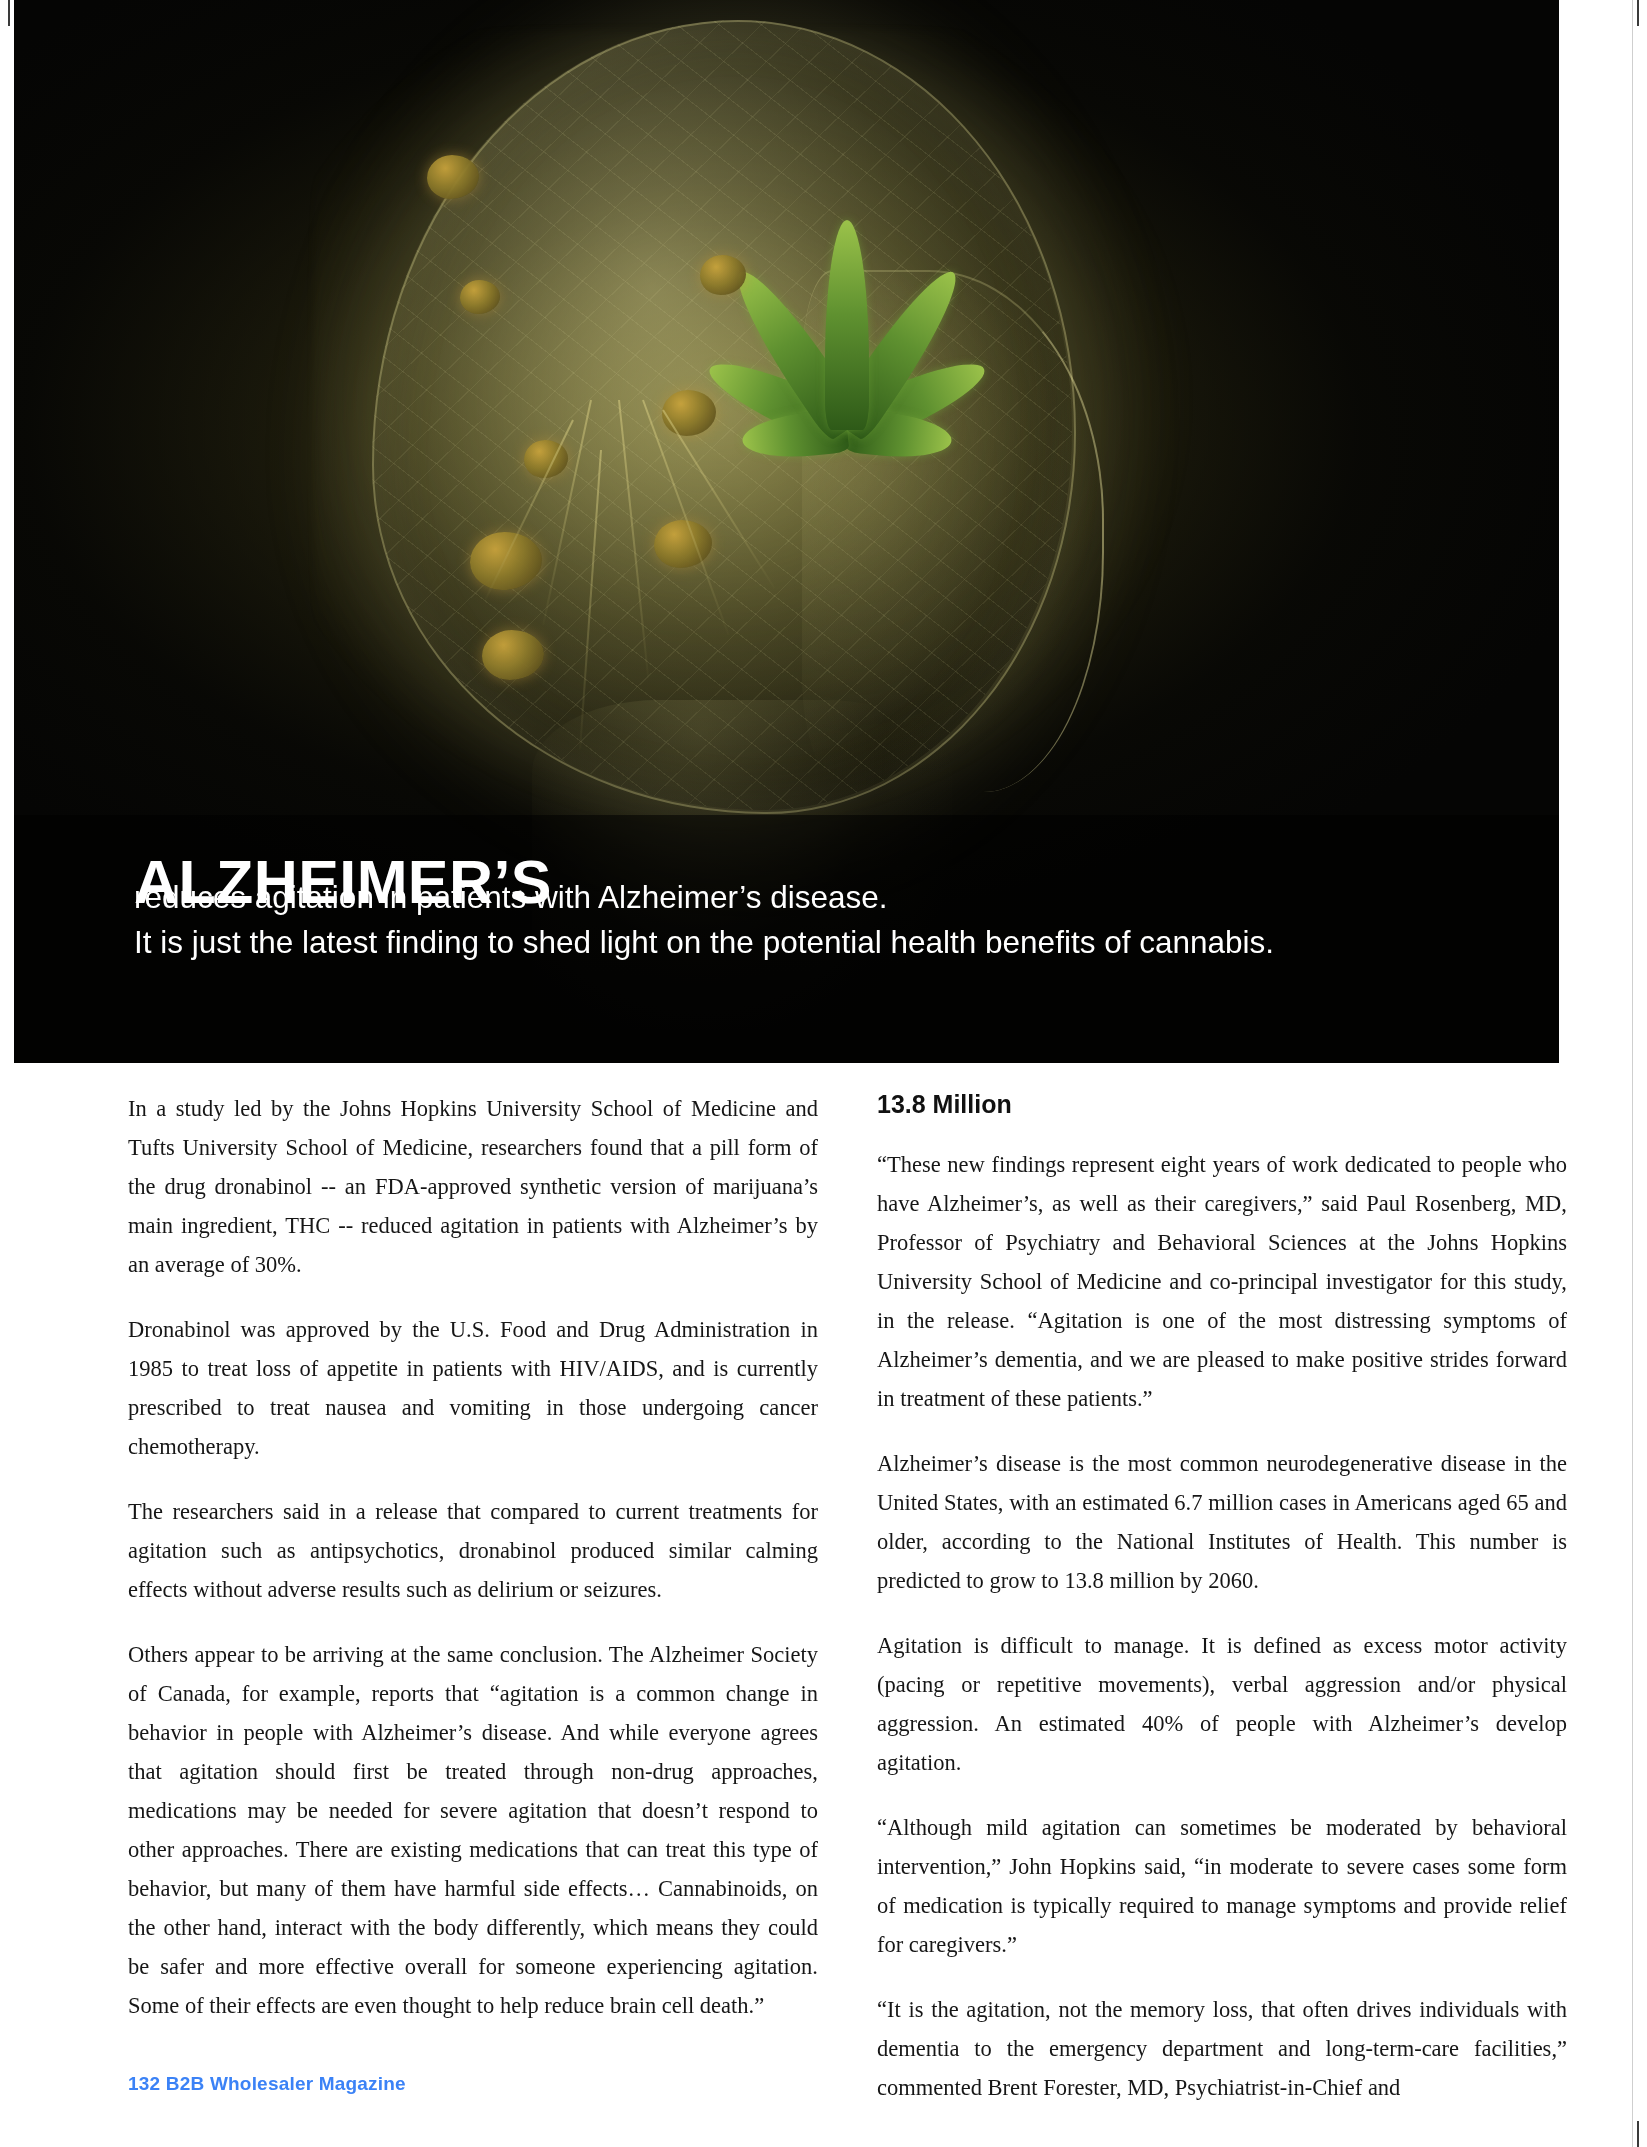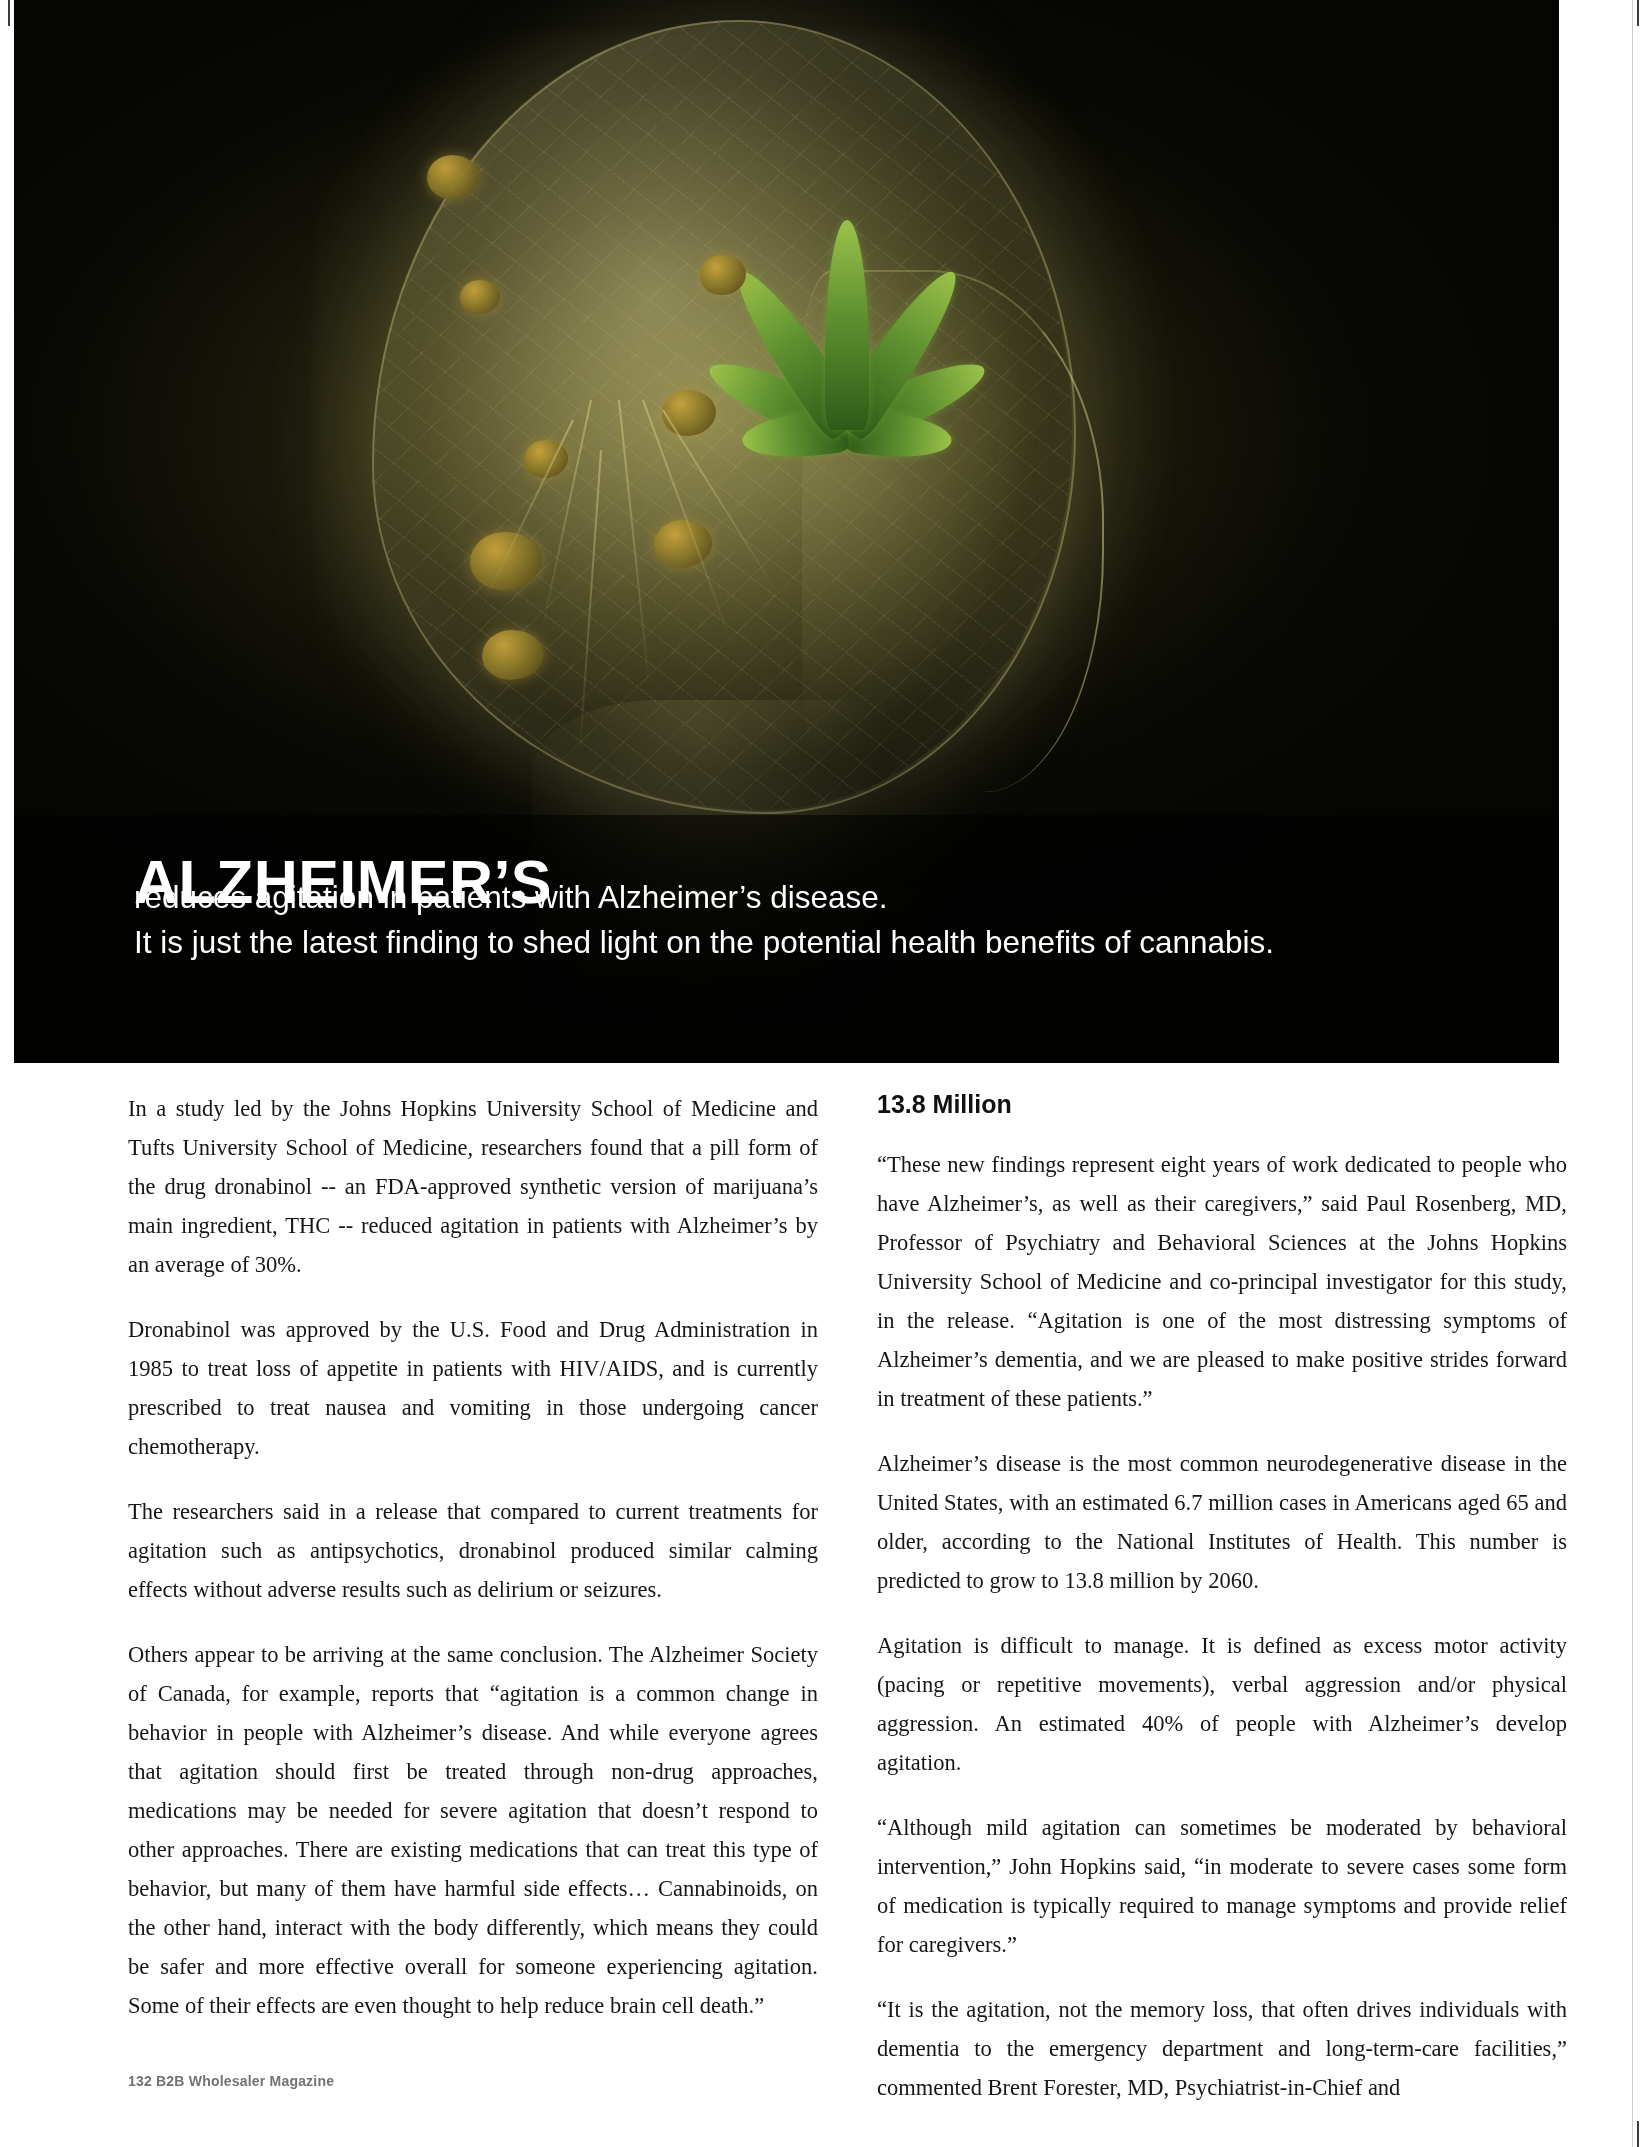--- a/index.html
+++ b/index.html
@@ -230,22 +230,22 @@
     line-height: 30px;
     color: #111111;
     margin: 0 0 22px 0;
     text-align: left;
   }
   .footer {
     position: absolute;
     left: 128px;
     top: 1010px;
     font-family: "Liberation Sans", sans-serif;
-    font-size: 14px;
-    color: #737373;
+    font-size: 19px;
+    color: #3b82f6;
     font-weight: bold;
     letter-spacing: 0.2px;
   }
   .footer .mag {
     font-weight: bold;
   }
 </style>
 </head>
 <body>
 

